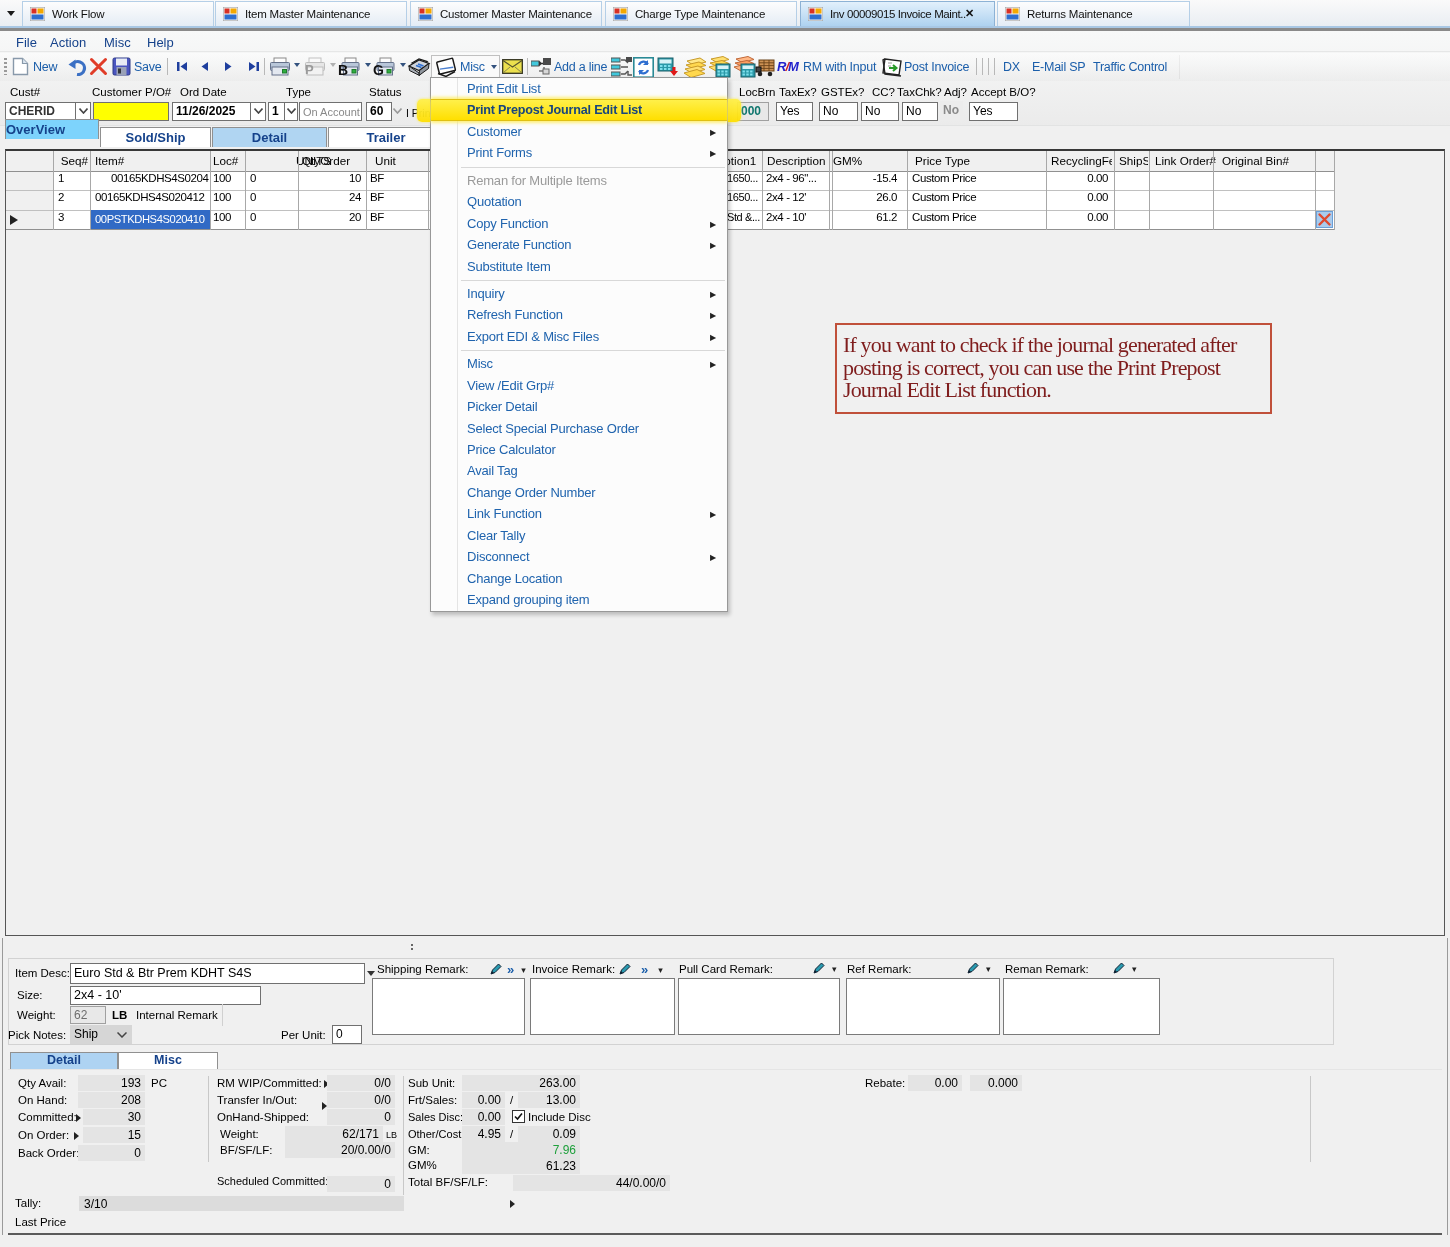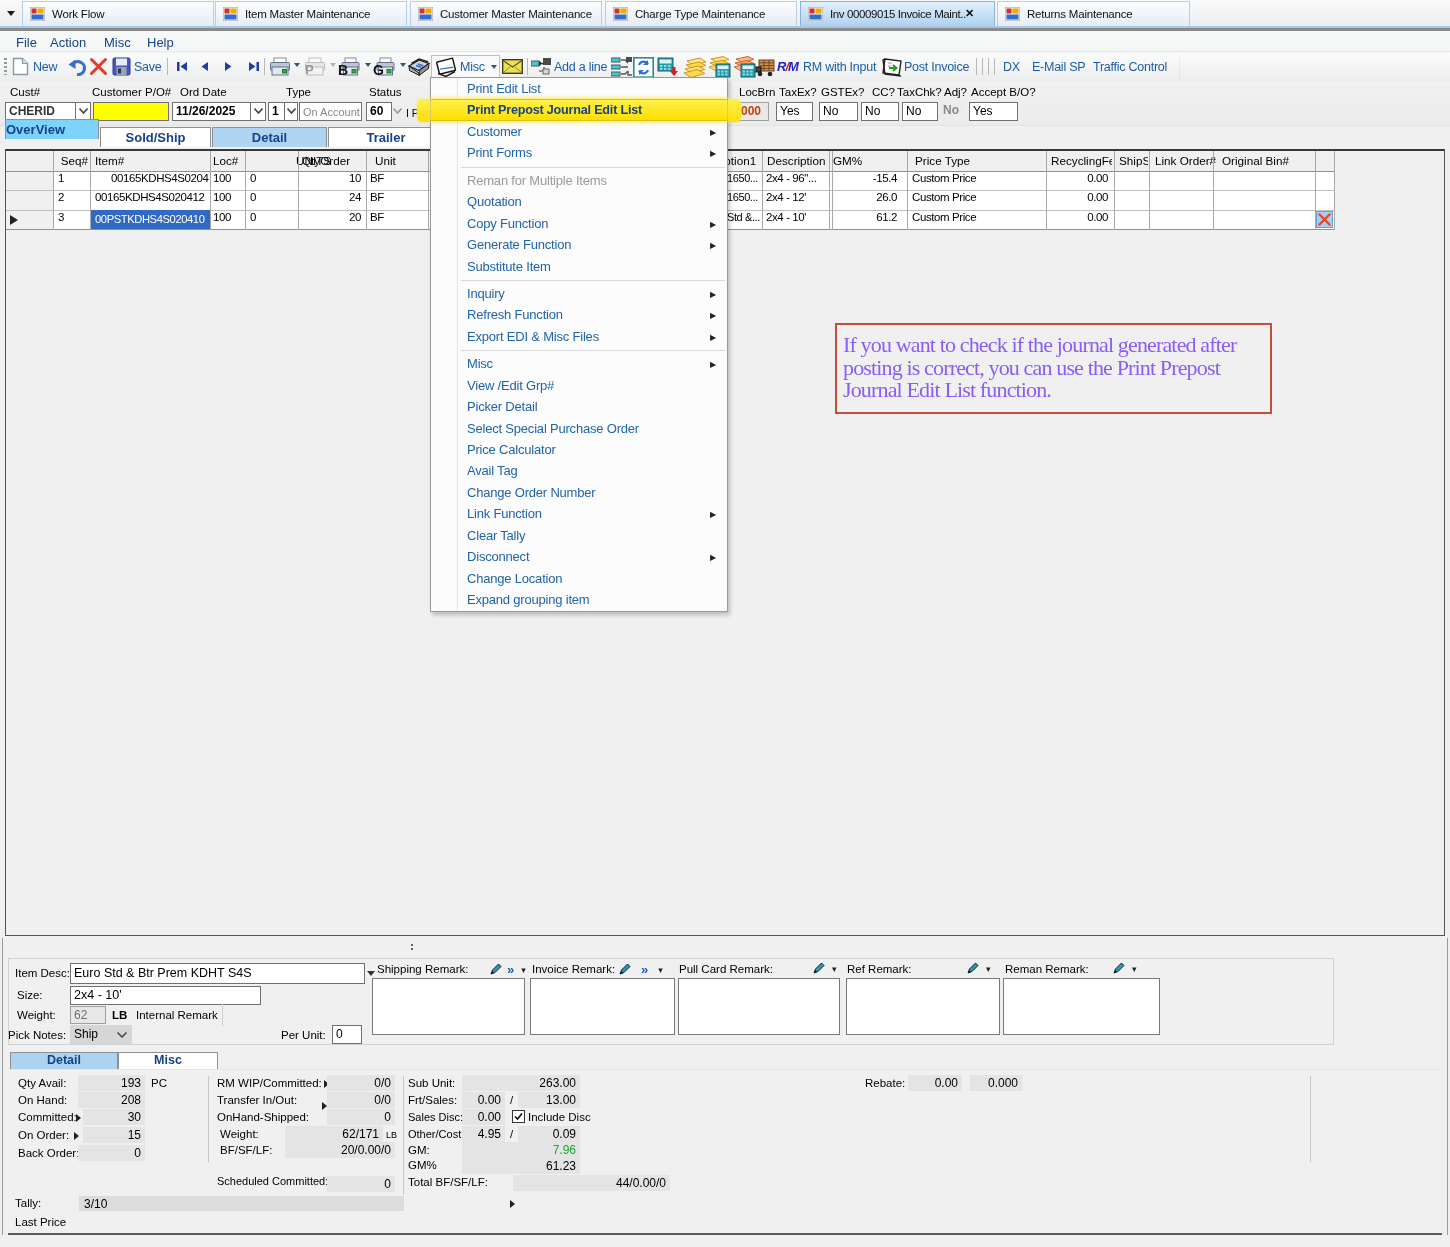--- a/index.html
+++ b/index.html
@@ -351,21 +351,21 @@
       </svg>
     </div>
 <div class="abs" style="left:406px;top:107px;font-size:10.5px;color:#000;">I Print</div>
 <div class="abs lbl" style="left:739px;top:86px;">LocBrn</div>
 <div class="abs lbl" style="left:779px;top:86px;">TaxEx?</div>
 <div class="abs lbl" style="left:821px;top:86px;">GSTEx?</div>
 <div class="abs lbl" style="left:872px;top:86px;">CC?</div>
 <div class="abs lbl" style="left:897px;top:86px;">TaxChk?</div>
 <div class="abs lbl" style="left:944px;top:86px;">Adj?</div>
 <div class="abs lbl" style="left:971px;top:86px;">Accept B/O?</div>
-<div class="inp ro" style="left:737px;top:102px;width:32px;height:19px;font-weight:bold;color:#c2410c;">000</div>
+<div class="inp ro" style="left:737px;top:102px;width:32px;height:19px;font-weight:bold;color:#0f766e;">000</div>
 <div class="inp" style="left:776px;top:102px;width:37px;height:19px;">Yes</div>
 <div class="inp" style="left:819px;top:102px;width:39px;height:19px;">No</div>
 <div class="inp" style="left:861px;top:102px;width:38px;height:19px;">No</div>
 <div class="inp" style="left:902px;top:102px;width:36px;height:19px;">No</div>
 <div class="abs" style="left:940px;top:101px;width:23px;height:20px;background:#ececec;font-size:12px;font-weight:bold;color:#8a8a8a;padding:2px 3px;">No</div>
 <div class="inp" style="left:969px;top:102px;width:49px;height:19px;">Yes</div>
 
 <div class="abs" style="left:5px;top:119px;width:94px;height:20px;background:#7dd3fc;border:1px solid #909090;border-bottom:none;font-size:13px;font-weight:bold;color:#15428b;padding-top:2px;">OverView</div>
 <div class="abs" style="left:100px;top:127px;width:111px;height:20px;background:#fff;border:1px solid #909090;border-bottom:none;text-align:center;font-size:13px;font-weight:bold;color:#15428b;padding-top:2px;">Sold/Ship</div>
 <div class="abs" style="left:212px;top:127px;width:115px;height:20px;background:#b0d5f2;border:1px solid #909090;border-bottom:none;text-align:center;font-size:13px;font-weight:bold;color:#15428b;padding-top:2px;">Detail</div>
@@ -453,21 +453,21 @@
 <div class="gc" style="top:211px;left:833px;width:64px;text-align:right;">61.2</div>
 <div class="gc" style="top:211px;left:912px;">Custom Price</div>
 <div class="gc" style="top:211px;left:1046px;width:62px;text-align:right;">0.00</div>
 <div class="abs" style="left:1316px;top:211px;width:17px;height:17px;background:#aacbec;border:1px solid #6a9fd8;">
       <svg width="15" height="15" viewBox="0 0 15 15">
         <path d="M2.5 2.5 L12.5 12.5 M12.5 2.5 L2.5 12.5" stroke="#e0492e" stroke-width="2.4" stroke-linecap="round"></path>
       </svg>
     </div>
 
 <div class="abs" style="left:835px;top:323px;width:437px;height:91px;border:2px solid #c0503a;background:#f0f0f0;"></div>
-<div class="abs" style="left:843px;top:334px;width:430px;font-family:'Liberation Serif',serif;font-size:22px;letter-spacing:-0.85px;line-height:22.6px;color:#8b5cf6;">If you want to check if the journal generated after posting is correct, you can use the Print Prepost Journal Edit List function.</div>
+<div class="abs" style="left:843px;top:334px;width:430px;font-family:'Liberation Serif',serif;font-size:22px;letter-spacing:-0.85px;line-height:22.6px;color:#7f1d1d;">If you want to check if the journal generated after posting is correct, you can use the Print Prepost Journal Edit List function.</div>
 
 <div class="abs" style="left:2px;top:938px;width:1px;height:297px;background:#9a9a9a;"></div>
 <div class="abs" style="left:1447px;top:938px;width:1px;height:297px;background:#9a9a9a;"></div>
 
 <div class="abs" style="left:411px;top:944px;width:2px;height:2px;background:#666;"></div>
 <div class="abs" style="left:411px;top:948px;width:2px;height:2px;background:#666;"></div>
 
 <div class="abs" style="left:8px;top:958px;width:1326px;height:87px;border:1px solid #d2d2d2;"></div>
 <div class="abs lbl" style="left:15px;top:967px;">Item Desc:</div>
 <div class="inp" style="left:70px;top:963px;width:295px;height:21px;font-size:12.5px;padding-top:2px;">Euro Std &amp; Btr Prem KDHT S4S</div>

